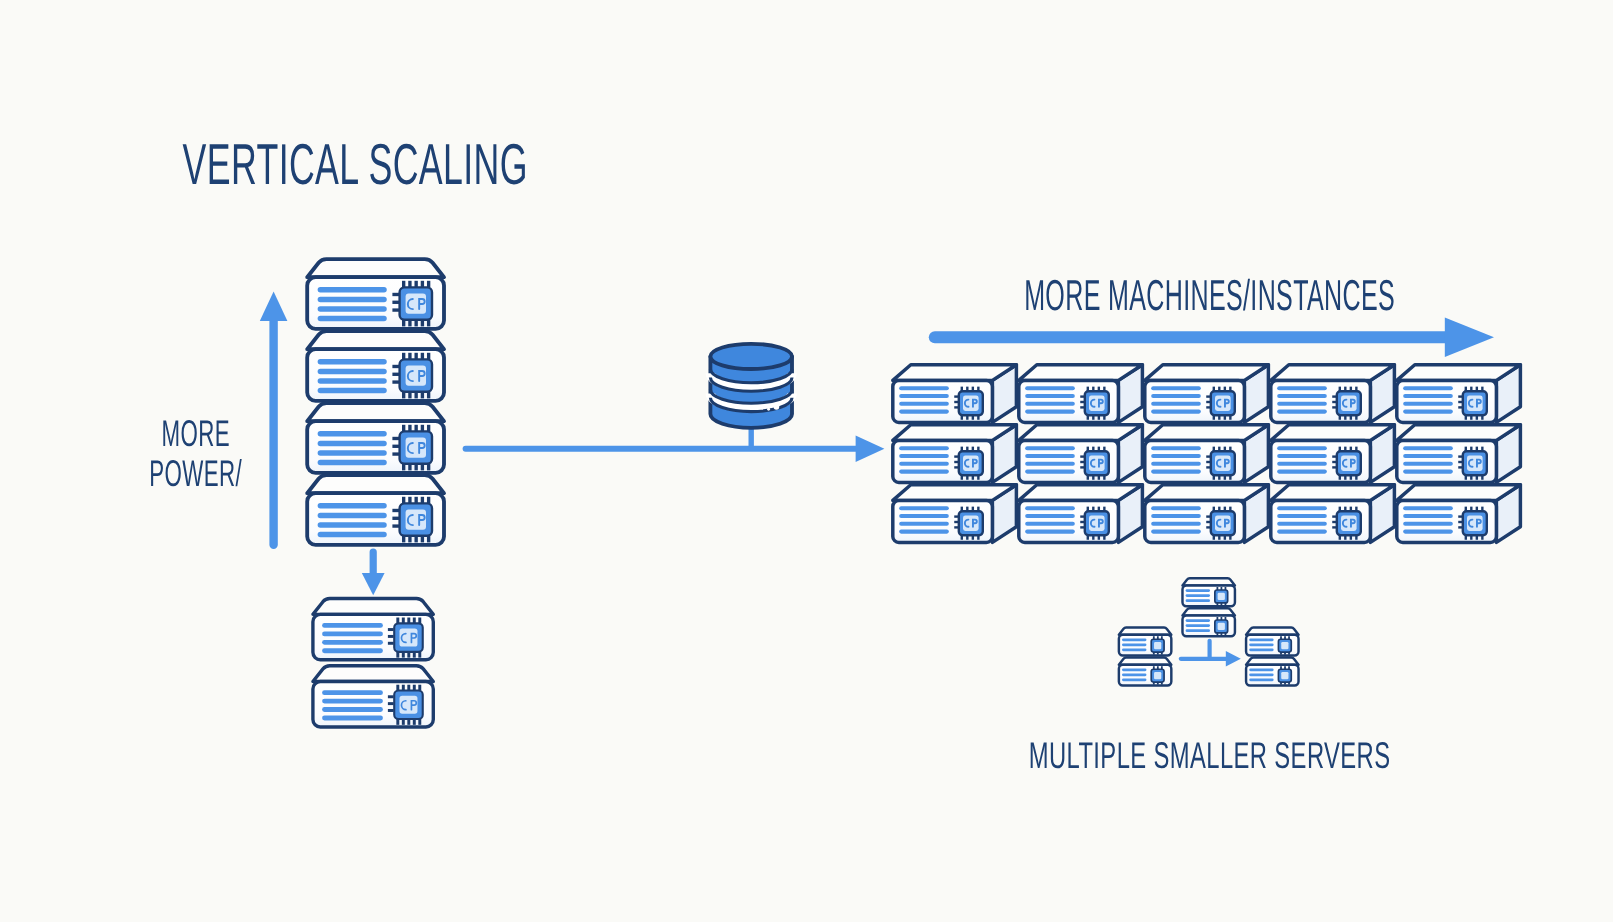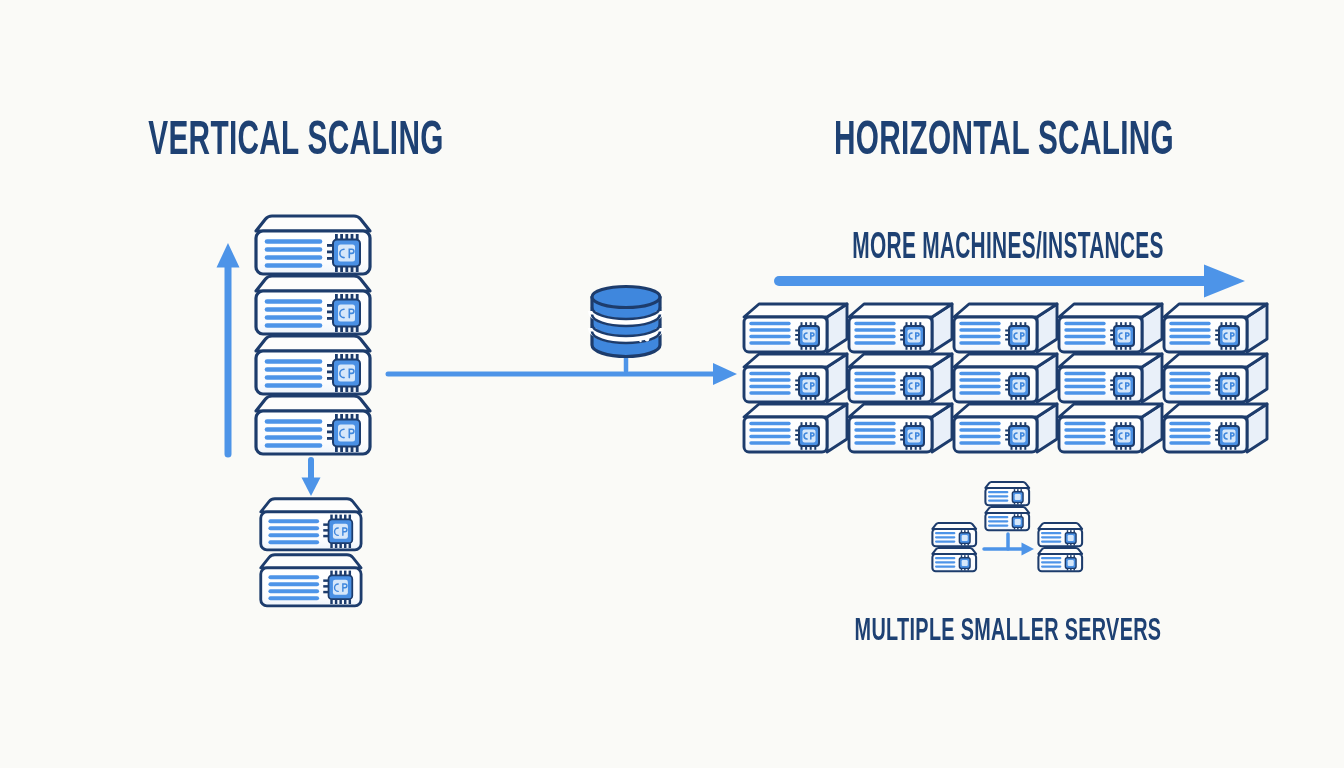--- a/index.html
+++ b/index.html
@@ -28,21 +28,21 @@
   .chip-glyph{stroke:var(--db-blue);stroke-width:1.6;fill:none;stroke-linecap:round;}
   .arrow-line{stroke:var(--blue);fill:none;stroke-linecap:round;}
   .arrow-head{fill:var(--blue);stroke:none;}
   .db-solid{fill:var(--db-blue);stroke:var(--navy);stroke-width:3.2;stroke-linejoin:round;}
   .db-band-w{stroke:#ffffff;stroke-width:8;fill:none;}
   .db-band-n{stroke:var(--navy);stroke-width:2.6;fill:none;}
 
   
   .label{
     position:absolute;transform:translateX(-50%);
-    color:var(--text-navy);font-weight:700;white-space:nowrap;text-align:center;
+    color:var(--text-navy);font-weight:400;white-space:nowrap;text-align:center;
   }
   .cond{display:inline-block;letter-spacing:.5px;transform-origin:50% 50%;}
   .t-main{font-size:48px;line-height:52px;}
   .t-mid{font-size:36px;line-height:38px;}
   .t-sub{font-size:31px;line-height:33px;}
 </style>
 </head>
 <body>
 
 <div class="canvas">
@@ -209,25 +209,24 @@
         <line class="arrow-line" stroke-width="3.5" x1="984" y1="549" x2="1023" y2="549"></line>
         <path class="arrow-head" d="M1034 549 L1021.5 542.5 L1021.5 555.5 Z"></path>
       </g>
     </g>
   </svg>
 
   <div class="label t-main" style="left:296px;top:112px">
     <span class="cond" style="transform:scaleX(0.62)">VERTICAL SCALING</span>
   </div>
 
-  <div class="label t-main" style="left:1004px;top:112px">
-    <span class="cond" style="transform:scaleX(0.62)">HORIZONTAL SCALING</span>
-  </div>
 
   <div class="label t-sub" style="left:163px;top:345px">
+    <div><span class="cond" style="transform:scaleX(0.6)">MORE</span></div>
+    <div><span class="cond" style="transform:scaleX(0.6)">POWER/</span></div>
   </div>
 
 
   <div class="label t-sub" style="left:1008px;top:613px">
     <span class="cond" style="transform:scaleX(0.64)">MULTIPLE SMALLER SERVERS</span>
   </div>
 
   <div class="label t-mid" style="left:1008px;top:227px">
     <span class="cond" style="transform:scaleX(0.58)">MORE MACHINES/INSTANCES</span>
   </div>

